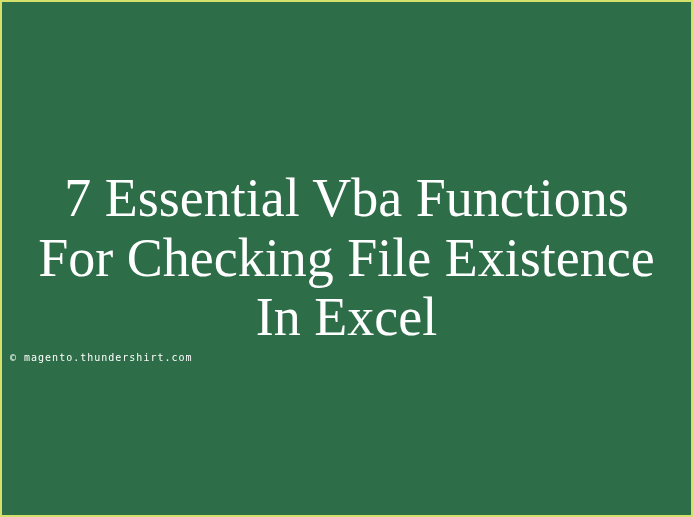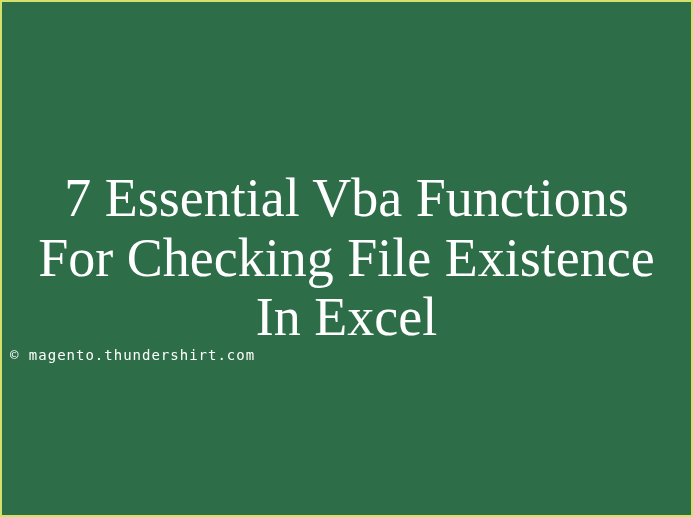--- a/index.html
+++ b/index.html
@@ -26,21 +26,21 @@
       line-height: 1.1;
       font-weight: normal;
       padding: 10px 20px;
     }
     .watermark {
       position: absolute;
       left: 8px;
       bottom: 152px;
       color: #ffffff;
       font-family: monospace, 'Courier New', Courier;
-      font-size: 14px;
+      font-size: 10px;
       letter-spacing: 1px;
     }
   </style>
 </head>
 <body>
 
 <div class="title">7 Essential Vba Functions For Checking File Existence In Excel</div>
 <div class="watermark">© magento.thundershirt.com</div>
 
 </body></html>

